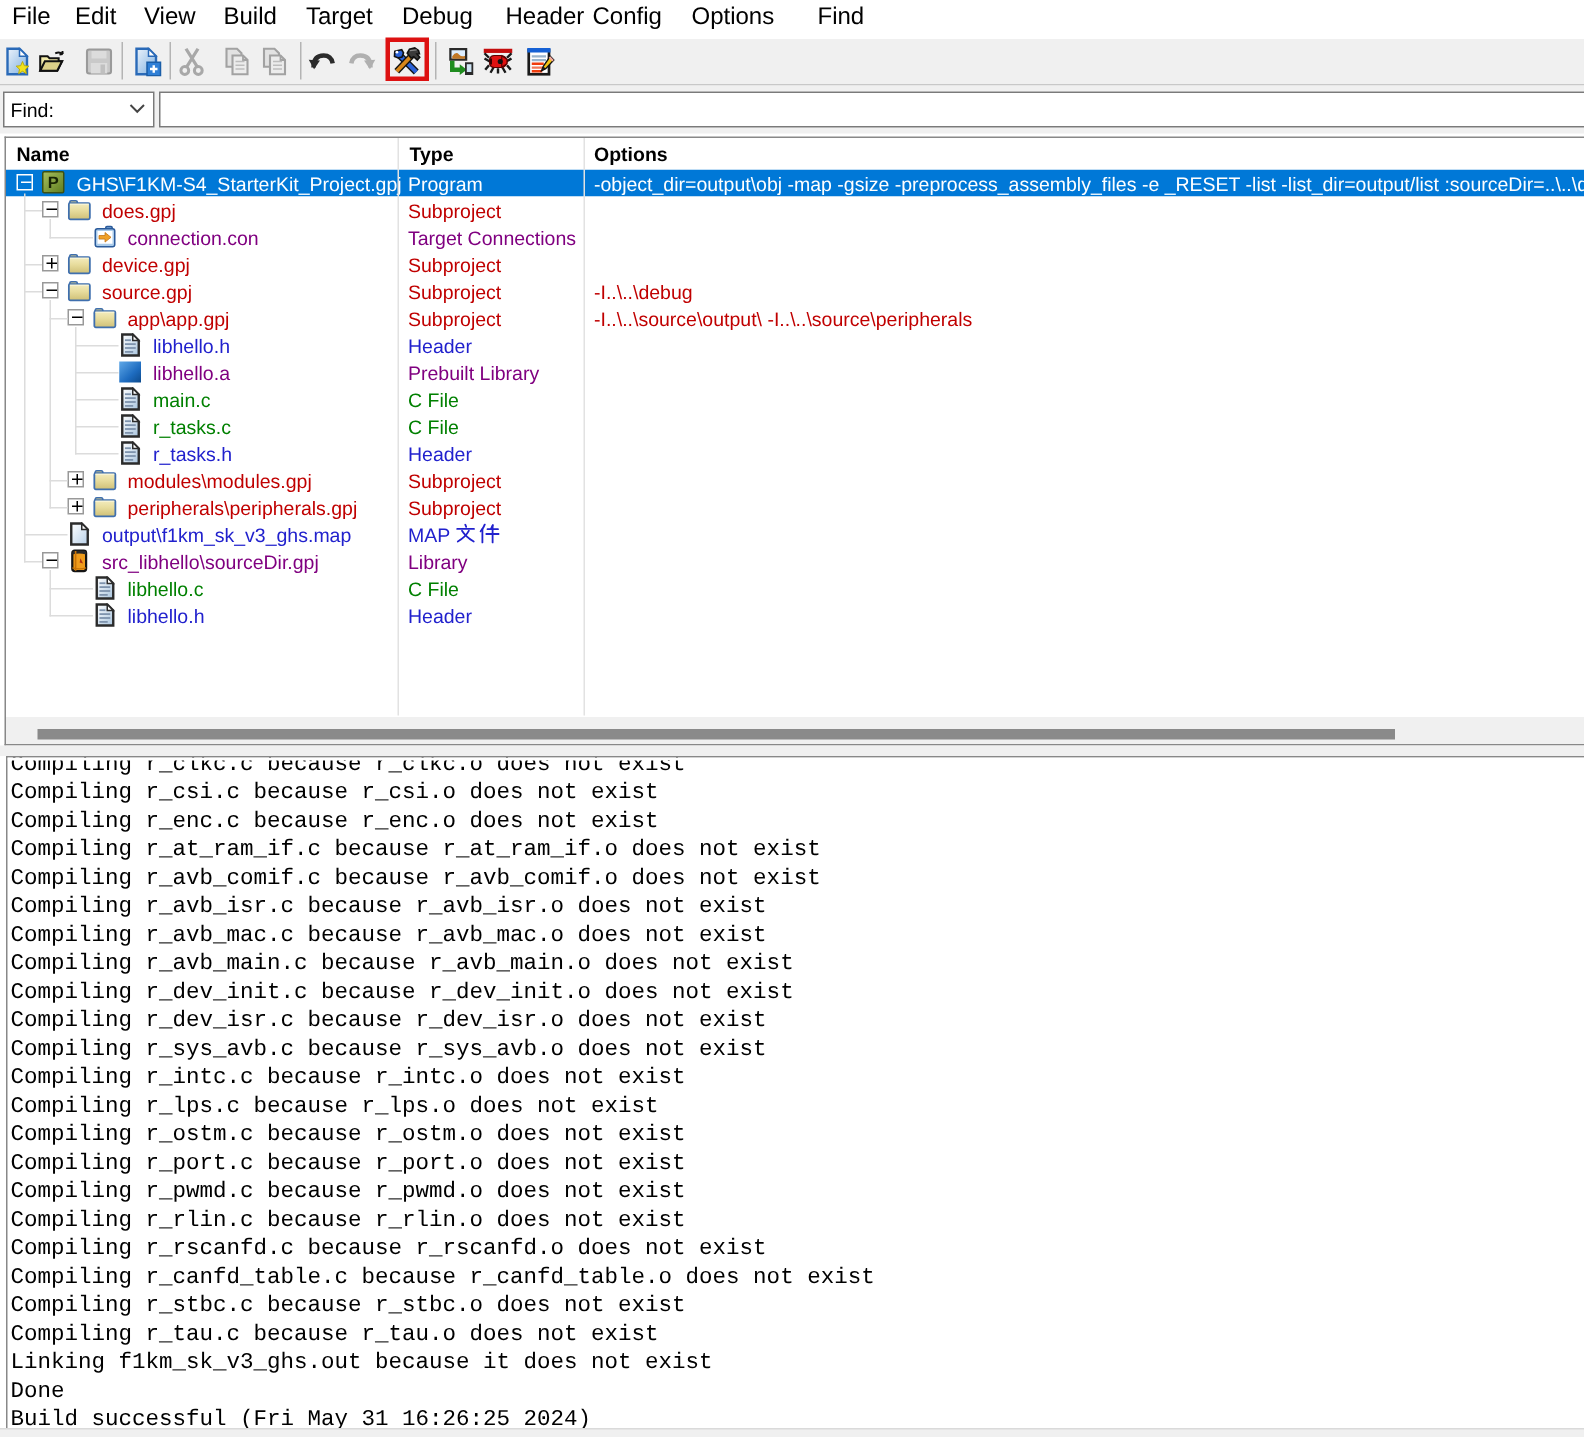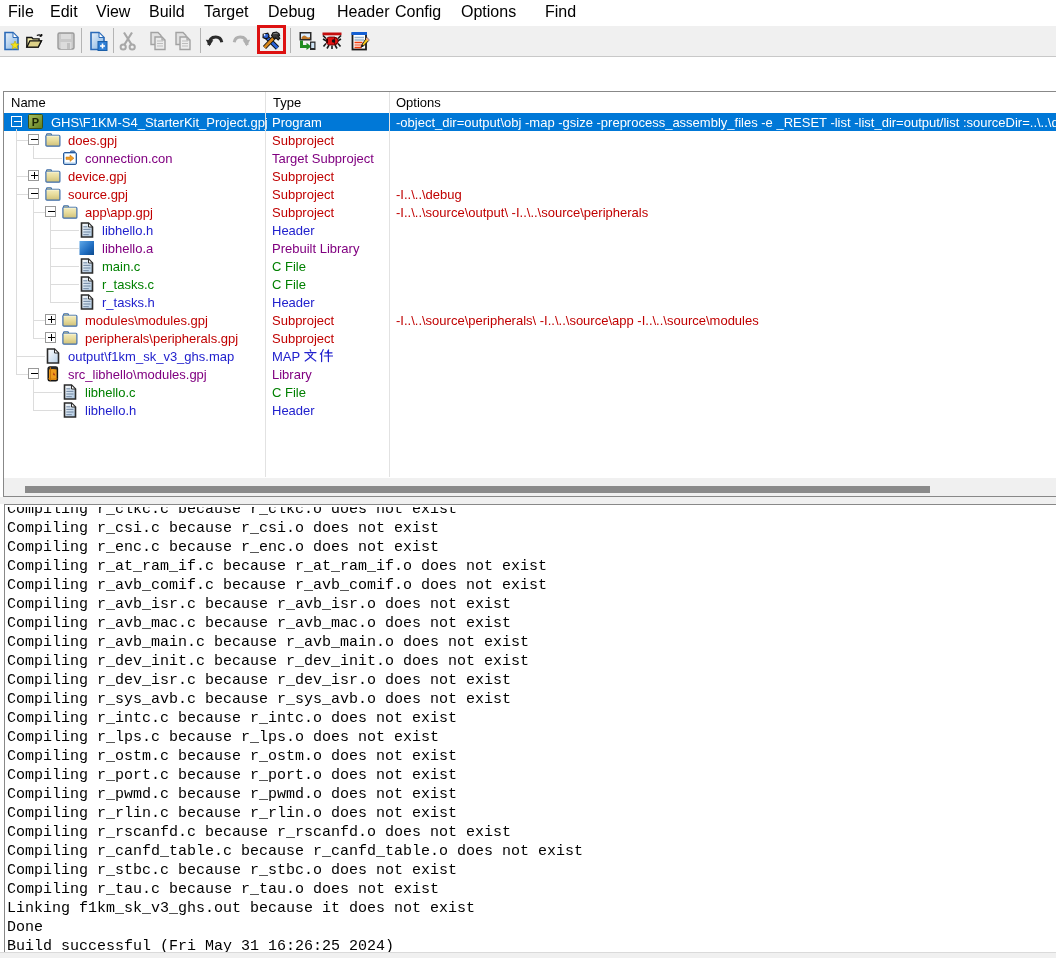--- a/index.html
+++ b/index.html
@@ -22,21 +22,21 @@
 #findcombo .lbl { position:absolute; left:4px; top:4px; }
 #findcombo svg { position:absolute; right:5px; top:7px; }
 #findinput { position:absolute; left:106px; top:4px; width:952px; height:24px; background:#fff;
   border:1px solid #7a7a7a; }
 
 #panel { position:absolute; left:3px; top:91px; width:1053px; height:406px;
   border-left:1px solid #888; border-top:1px solid #888; border-bottom:1px solid #888;
   background:#ffffff; }
 
 .colsep { position:absolute; width:1px; background:#e2e2e2; z-index:5; }
-#hdr { position:absolute; left:4px; top:92px; width:1052px; height:21px; background:#fff; }
+#hdr { position:absolute; left:4px; top:92px; width:1052px; height:21px; background:#fff;font-weight:bold; }
 .hcell { position:absolute; top:3px; font-size:13px; color:#000; }
 #rows { position:absolute; left:4px; top:113px; width:1052px; }
 .row { position:absolute; left:0; width:1052px; height:18px; }
 .cell { position:absolute; top:2px; font-size:13px; white-space:pre; }
 .exp { position:absolute; width:11px; height:11px; top:3px; background:#fff; border:1px solid #999; }
 .exp i { position:absolute; left:2px; top:4px; width:7px; height:1px; background:#000; }
 .exp b { position:absolute; left:5px; top:1px; width:1px; height:7px; background:#000; }
 .exp.w { background:transparent; border-color:#fff; }
 .exp.w i { background:#fff; }
 .icon { position:absolute; top:1px; width:16px; height:16px; }
@@ -169,20 +169,29 @@
 <rect x="1.5" y="1" width="15.5" height="3" fill="#1560d4"></rect>
 <path d="M4.5 6.5 h9.5 M4.5 9 h9.5" stroke="#9ab4cc" stroke-width="1.5"></path>
 <path d="M4.5 11.5 h8" stroke="#f03c0c" stroke-width="1.6"></path>
 <path d="M4.5 14 h9" stroke="#f07858" stroke-width="1.5"></path>
 <path d="M4.5 16.5 h7" stroke="#f03c0c" stroke-width="1.6"></path>
 <path d="M16.8 6.5 L19.2 9 L13.8 14.8 L11 16.2 L12.2 13.2 Z" fill="#f5c518" stroke="#111" stroke-width="0.9"></path>
 <path d="M12.2 13.2 L11 16.2 L13.8 14.8 Z" fill="#1a1a1a"></path>
 <path d="M16.8 6.5 L19.2 9 L18.2 10 L15.8 7.5 Z" fill="#f0a8a0"></path>
 </svg>
   </div>
+  <div id="findbar">
+    <div id="findcombo">
+        <span class="lbl">Find:</span>
+      <svg width="11" height="7" viewBox="0 0 11 7">
+          <path d="M1 1 L5.5 5.5 L10 1" stroke="#444" stroke-width="1.3" fill="none"></path>
+        </svg>
+    </div>
+    <div id="findinput"></div>
+  </div>
   <div id="panel"></div>
   <div id="hdr">
     <span class="hcell" style="left:7px">Name</span>
     <span class="hcell" style="left:269px">Type</span>
     <span class="hcell" style="left:392px">Options</span>
   </div>
   <div class="colsep" style="left:265px; top:92px; height:385px;"></div>
   <div class="colsep" style="left:389px; top:92px; height:385px;"></div>
   <div id="rows">
 <div class="row" style="top:0px;overflow:hidden">
@@ -224,21 +233,21 @@
         <span class="cell red" style="left:268px">Subproject</span>
       </div>
     <div class="row" style="top:36px;overflow:hidden">
         <svg class="icon" style="left:58px" width="16" height="16" viewBox="0 0 16 16">
           <path d="M8.5 3.5 L8.5 1.8 Q8.5 1 9.3 1 L12 1 Q12.8 1 12.8 1.8 L12.8 3.5 Z" fill="#7aa8d8" stroke="#2a5a9a"></path>
           <rect x="1.5" y="2.5" width="13" height="12" rx="1.5" fill="#aacbea" stroke="#2a5a9a"></rect>
           <rect x="3" y="4" width="10" height="8.5" fill="#ffffff"></rect>
           <path d="M4 7 h4 v-2 l4 3.2 l-4 3.2 v-2 h-4 z" fill="#efa028" stroke="#c07010" stroke-width="0.5"></path>
         </svg>
         <span class="cell pur" style="left:81px">connection.con</span>
-        <span class="cell pur" style="left:268px">Target Subproject</span>
+        <span class="cell pur" style="left:268px">Target Connections</span>
       </div>
     <div class="row" style="top:54px;overflow:hidden">
         <div class="exp" style="left:24px">
           <i></i>
           <b></b>
         </div>
         <svg class="icon" style="left:41px" width="16" height="16" viewBox="0 0 16 16">
           <defs>
             <linearGradient id="fg4" x1="0" y1="0" x2="0" y2="1">
               <stop offset="0" stop-color="#f4edc0"></stop>
@@ -391,21 +400,20 @@
               <stop offset="0.45" stop-color="#e8dd9e"></stop>
               <stop offset="1" stop-color="#cfc077"></stop>
             </linearGradient>
           </defs>
           <path d="M1.2 4.6 L1.5 2.6 Q1.6 1.8 2.4 1.8 L5.6 1.8 Q6.4 1.8 6.5 2.6 L6.7 4.6 Z" fill="#dcd08a" stroke="#3f6fae" stroke-width="1.1"></path>
           <rect x="0.9" y="3.4" width="14" height="10.8" rx="1" fill="url(#fg12)" stroke="#3f6fae" stroke-width="1.2"></rect>
           <path d="M1.6 4.1 h12.6" stroke="#f8f3d2" stroke-width="1"></path>
         </svg>
         <span class="cell red" style="left:81px">modules\modules.gpj</span>
         <span class="cell red" style="left:268px">Subproject</span>
-        <span class="cell red" style="left:392px">-I..\..\source\peripherals\ -I..\..\source\app -I..\..\source\modules</span>
       </div>
     <div class="row" style="top:216px;overflow:hidden">
         <div class="exp" style="left:41px">
           <i></i>
           <b></b>
         </div>
         <svg class="icon" style="left:58px" width="16" height="16" viewBox="0 0 16 16">
           <defs>
             <linearGradient id="fg13" x1="0" y1="0" x2="0" y2="1">
               <stop offset="0" stop-color="#f4edc0"></stop>
@@ -451,21 +459,21 @@
         <div class="exp" style="left:24px">
           <i></i>
         </div>
         <svg class="icon" style="left:41px" width="16" height="16" viewBox="0 0 16 16">
           <path d="M3.2 2.6 Q3.2 1.1 4.8 1.1 L10.8 1.1 Q12.4 1.1 12.4 2.6 L12.4 13.2 Q12.4 14.7 10.8 14.7 L4.8 14.7 Q3.2 14.7 3.2 13.2 Z" fill="#ef9c1c" stroke="#141414" stroke-width="1.5"></path>
           <path d="M3.2 3.6 Q7.8 2.3 12.4 3.6 L12.4 2.6 Q12.4 1.1 10.8 1.1 L4.8 1.1 Q3.2 1.1 3.2 2.6 Z" fill="#2a2a2a"></path>
           <path d="M5.4 1.3 L5.4 14.5" stroke="#c87408" stroke-width="1.1"></path>
           <path d="M8.6 6.2 l1.8 3.4 l-2.3 -0.6 z" fill="#b03414"></path>
           <path d="M3.2 12.6 Q7.8 13.9 12.4 12.6" stroke="#c87408" stroke-width="0.8" fill="none"></path>
         </svg>
-        <span class="cell pur" style="left:64px">src_libhello\modules.gpj</span>
+        <span class="cell pur" style="left:64px">src_libhello\sourceDir.gpj</span>
         <span class="cell pur" style="left:268px">Library</span>
       </div>
     <div class="row" style="top:270px;overflow:hidden">
         <svg class="icon" style="left:58px" width="16" height="16" viewBox="0 0 16 16">
           <defs>
             <linearGradient id="dg16" x1="0" y1="0" x2="1" y2="1">
               <stop offset="0" stop-color="#ffffff"></stop>
               <stop offset="1" stop-color="#a8c4de"></stop>
             </linearGradient>
           </defs>

